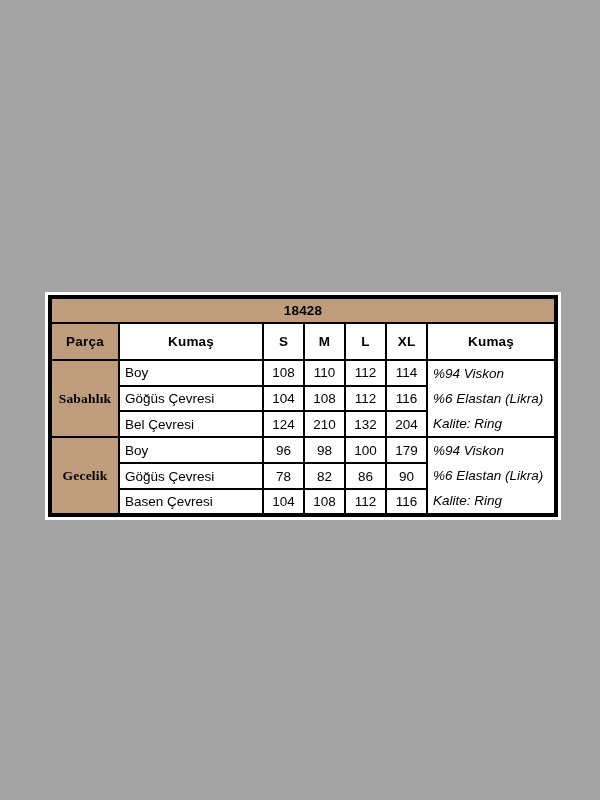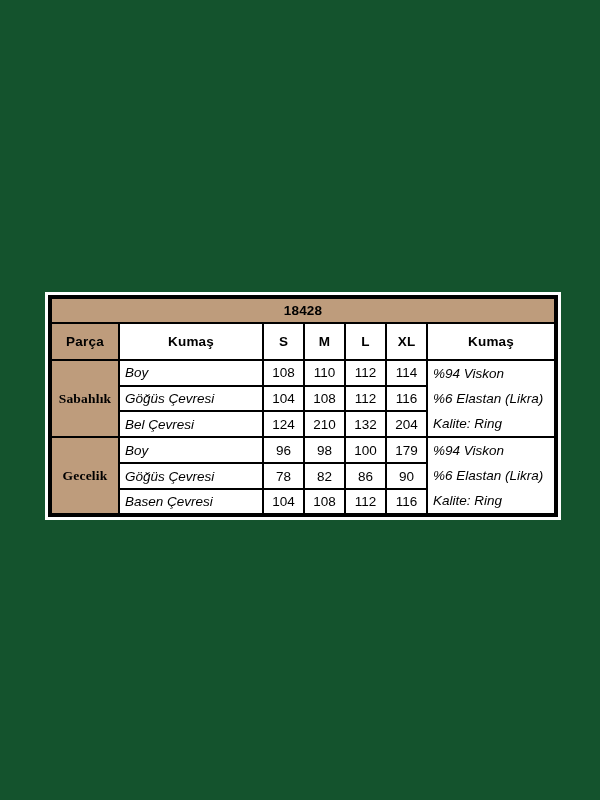--- a/index.html
+++ b/index.html
@@ -2,21 +2,21 @@
 <html><head>
 <meta charset="utf-8">
 <style>
   * { margin: 0; padding: 0; box-sizing: border-box; }
   html, body {
     width: 600px; height: 800px;
     background: #000000;
     font-family: "Liberation Sans", sans-serif;
     overflow: hidden;
   }
-  .stage { position: relative; width: 600px; height: 800px; background: #14532d; padding-left: 10px; }
+  .stage { position: relative; width: 600px; height: 800px; background: #a3a3a3; padding-left: 10px; }
   .table-frame {
     position: absolute;
     left: 45px; top: 292px;
     border: 3px solid #ffffff;
     background: #ffffff;
   }
   table.size-chart {
     border-collapse: collapse;
     table-layout: fixed;
     width: 506px;
@@ -32,21 +32,21 @@
     white-space: nowrap;
   }
   th { font-weight: 700; text-align: center; letter-spacing: 0.2px; }
   td { font-weight: 400; }
   .tan { background: #be9c7c; }
   .white { background: #ffffff; }
   .code-row th { height: 26px; font-size: 14px; }
   .head-row th { height: 37px; }
   .data-row { height: 25px; }
   td.num { text-align: center; }
-  td.label-cell { text-align: left; padding-left: 5px; font-style: italic; }
+  td.label-cell { text-align: left; padding-left: 5px; }
   th.group-cell { text-align: center; font-family: Liberation Serif, serif; }
   td.fabric-cell { vertical-align: top; padding: 0; }
   .fabric-line {
     height: 25px;
     display: flex;
     align-items: center;
     padding-left: 5px;
     font-size: 13.5px;
     font-style: italic;
   }

